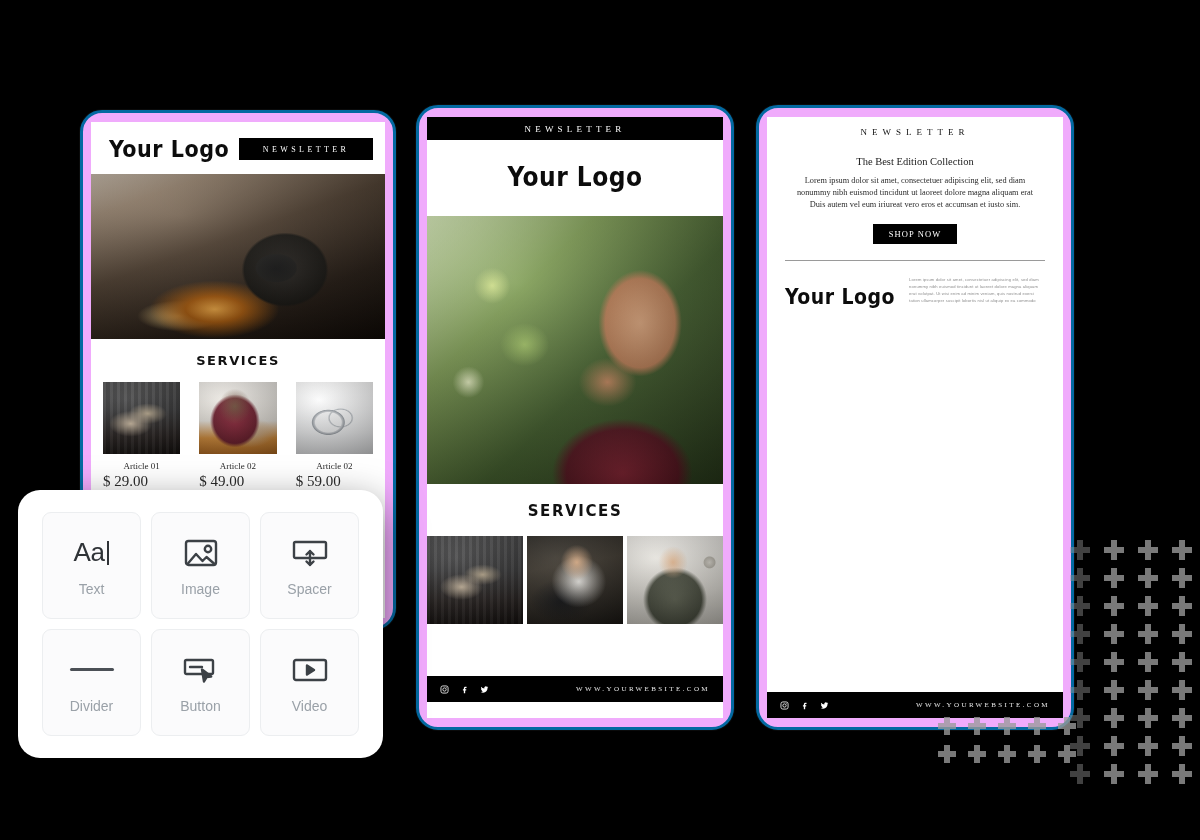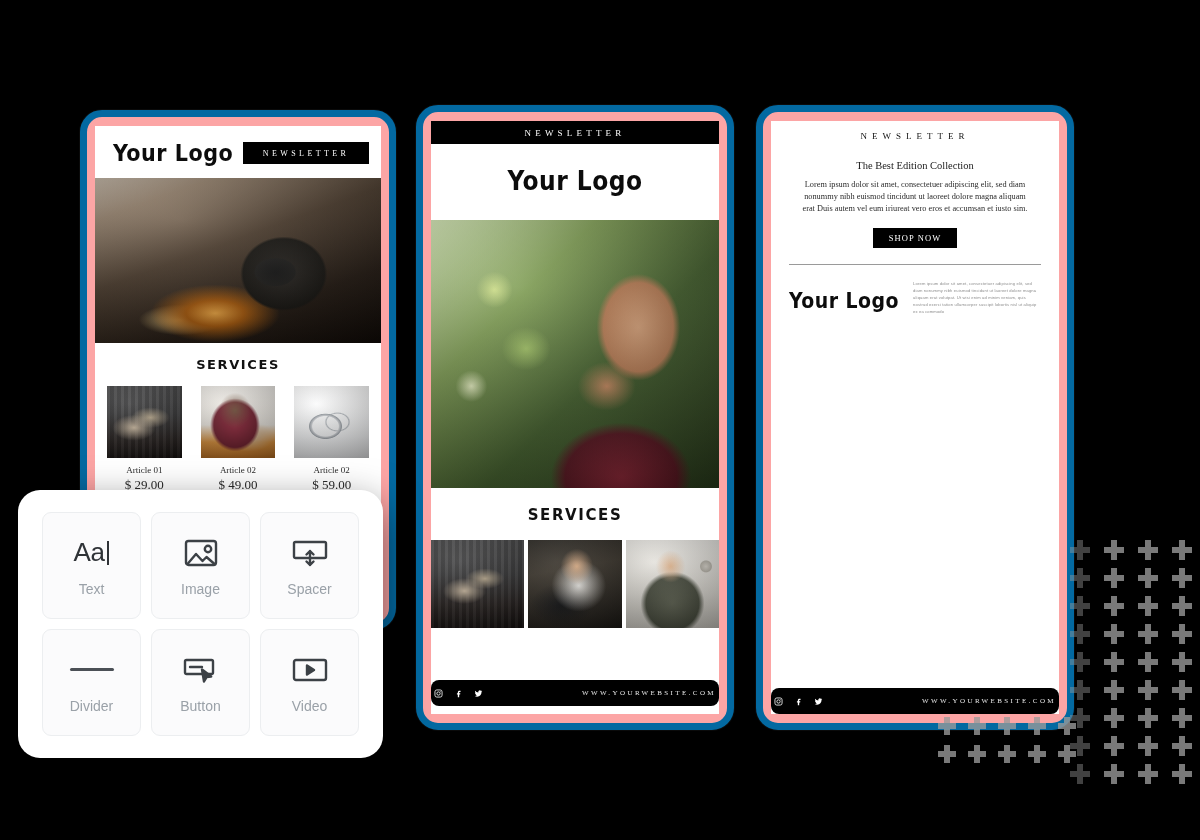--- a/index.html
+++ b/index.html
@@ -7,22 +7,22 @@
     width: 1200px; height: 840px;
     background: #000;
     font-family: "Liberation Sans", sans-serif;
     overflow: hidden;
   }
   #stage { position: relative; width: 1200px; height: 840px; background: #000; }
 
   
   .phone {
     position: absolute;
-    background: #fca5a5;
-    border: 7px solid #0369a1;
+    background: #f0abfc;
+    border: 3px solid #0369a1;
     border-radius: 22px;
     padding: 9px 8px;
     box-shadow: 0 0 0 1px #0a0a0a;
   }
   .screen {
     width: 100%; height: 100%;
     background: #fff;
     overflow: hidden;
     position: relative;
   }
@@ -158,36 +158,36 @@
   #phone1 .svc-wrap { padding: 14px 12px 0; background:#fff; }
   #phone1 .sect-title { font-size: 13px; margin-bottom: 14px; }
   #phone1 .cards { display:flex; gap: 19px; }
   #phone1 .card { flex:1; }
   #phone1 .card .thumb { height: 72px; }
   #phone1 .card .name {
     font-family:"Liberation Serif", serif; font-size: 9px;
     text-align:center; color:#2a2a2a; margin-top: 7px;
   }
   #phone1 .card .price {
-    font-family:"Liberation Serif", serif; font-size: 13px;
-    text-align:center; color:#2a2a2a; margin-top: 2px;
+    font-family:"Liberation Serif", serif; font-size: 15px;
+    text-align:left; color:#2a2a2a; margin-top: 2px;
   }
 
   
   #phone2 { left: 416px; top: 105px; width: 318px; height: 625px; }
   #phone2 .logo { font-size: 26px; text-align:center; padding: 22px 0 24px; }
   #phone2 .hero { height: 268px; }
   #phone2 .sect { padding: 18px 0 16px; }
   #phone2 .sect-title { font-size: 15px; }
   #phone2 .strip { display:flex; gap: 4px; height: 88px; }
   #phone2 .strip > div { flex:1; }
   #phone2 .spacer { height: 52px; background:#fff; }
   .footer-bar {
     background:#000; color:#fff; display:flex; align-items:center;
-    justify-content:space-between; padding: 0 3px; border-radius: 8px;
+    justify-content:space-between; padding: 0 13px;
   }
   .socials { display:flex; gap: 11px; align-items:center; }
   .socials svg { display:block; }
   .weburl {
     font-family:"Liberation Serif", serif;
     font-size: 7px; letter-spacing: 2.4px; color:#e8e8e8;
   }
 
   
   #phone3 { left: 756px; top: 105px; width: 318px; height: 625px; }

